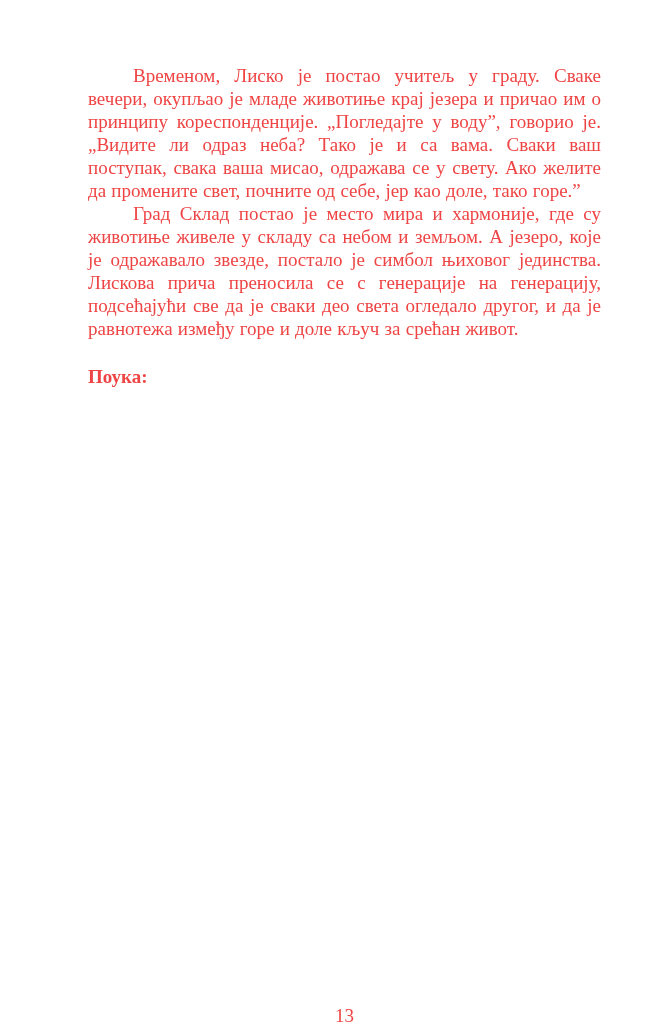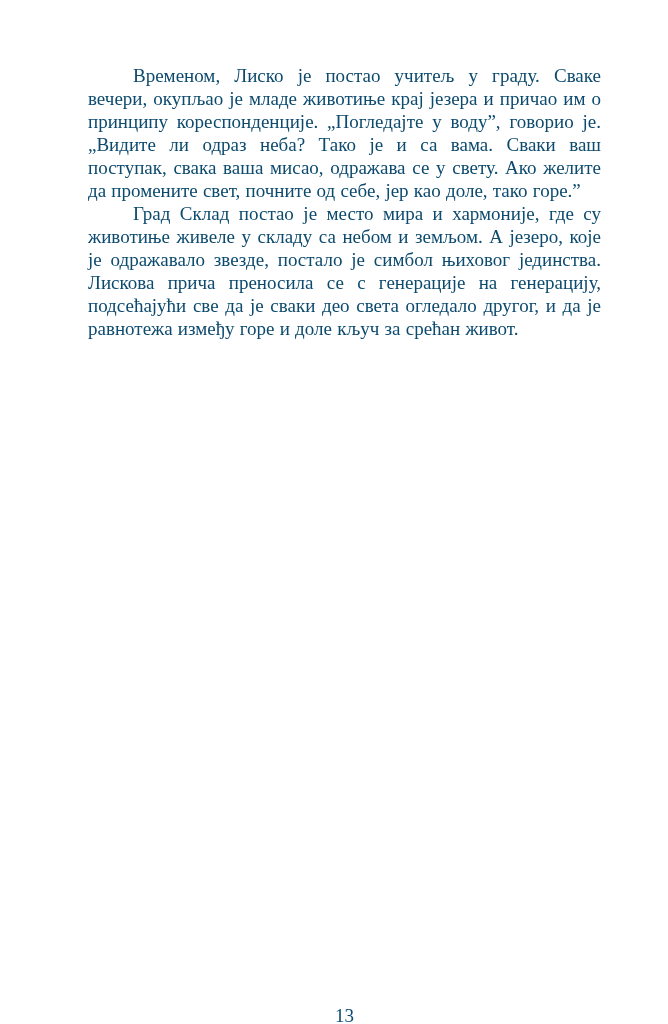--- a/index.html
+++ b/index.html
@@ -7,21 +7,21 @@
     padding: 0;
     background: #e8e8e8;
   }
   .page {
     position: relative;
     width: 668px;
     height: 1024px;
     margin: 0 auto;
     background: #ffffff;
     font-family: "Liberation Serif", "DejaVu Serif", serif;
-    color: #0c4a6e;
+    color: #ef4444;
     overflow: hidden;
   }
   .text-block {
     position: absolute;
     left: 88px;
     top: 64px;
     width: 513px;
   }
   .body-para {
     margin: 0;
@@ -49,15 +49,16 @@
     text-align: center;
   }
 </style>
 </head>
 <body>
 
 <div class="page">
   <div class="text-block">
     <p class="body-para">Временом, Лиско је постао учитељ у граду. Сваке вечери, окупљао је младе животиње крај језера и причао им о принципу кореспонденције. „Погледајте у воду”, говорио је. „Видите ли одраз неба? Тако је и са вама. Сваки ваш поступак, свака ваша мисао, одражава се у свету. Ако желите да промените свет, почните од себе, јер као доле, тако горе.”</p>
     <p class="body-para">Град Склад постао је место мира и хармоније, где су животиње живеле у складу са небом и земљом. А језеро, које је одражавало звезде, постало је симбол њиховог јединства. Лискова прича преносила се с генерације на генерацију, подсећајући све да је сваки део света огледало другог, и да је равнотежа између горе и доле кључ за срећан живот.</p>
+    <p class="moral-heading">Поука:</p>
   </div>
   <div class="page-number">13</div>
 </div>
 
 </body></html>

